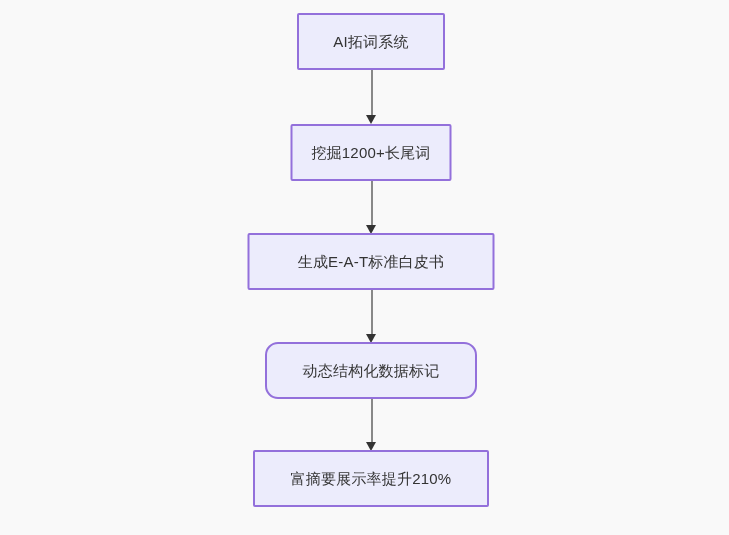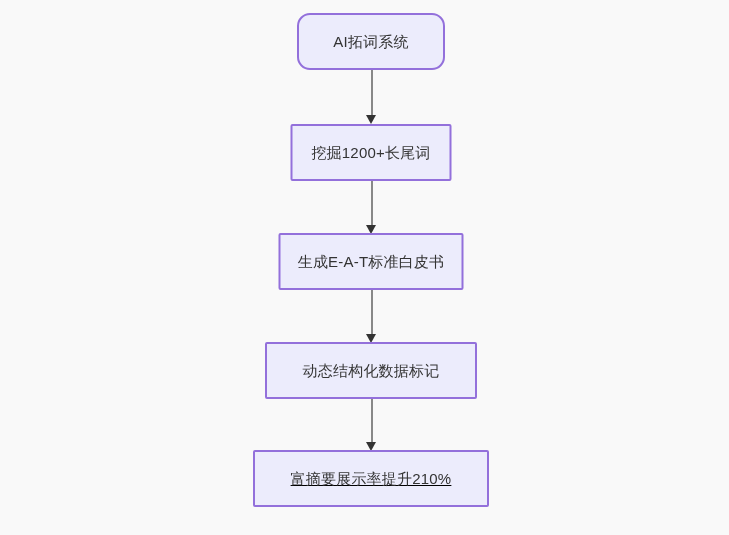--- a/index.html
+++ b/index.html
@@ -51,25 +51,25 @@
     left: 371px;
     width: 0;
     height: 0;
     margin-left: -5px;
     border-left: 5px solid transparent;
     border-right: 5px solid transparent;
     border-top: 9px solid #333333;
   }
 
   
-  #node-1 { top: 13px;  width: 148px; border-radius: 13px; }
+  #node-1 { top: 13px;  width: 148px; }
   #node-2 { top: 124px; width: 161px; }
-  #node-3 { top: 233px; width: 185px; }
-  #node-4 { top: 342px; width: 212px; }
-  #node-5 { top: 450px; width: 236px; text-decoration: underline; }
+  #node-3 { top: 233px; width: 247px; }
+  #node-4 { top: 342px; width: 212px; border-radius: 13px; }
+  #node-5 { top: 450px; width: 236px; }
 
   
   #edge-1 { top: 70px;  height: 45px; }
   #edge-2 { top: 181px; height: 44px; }
   #edge-3 { top: 290px; height: 44px; }
   #edge-4 { top: 399px; height: 43px; }
 
   #arrow-1 { top: 115px; }
   #arrow-2 { top: 225px; }
   #arrow-3 { top: 334px; }

